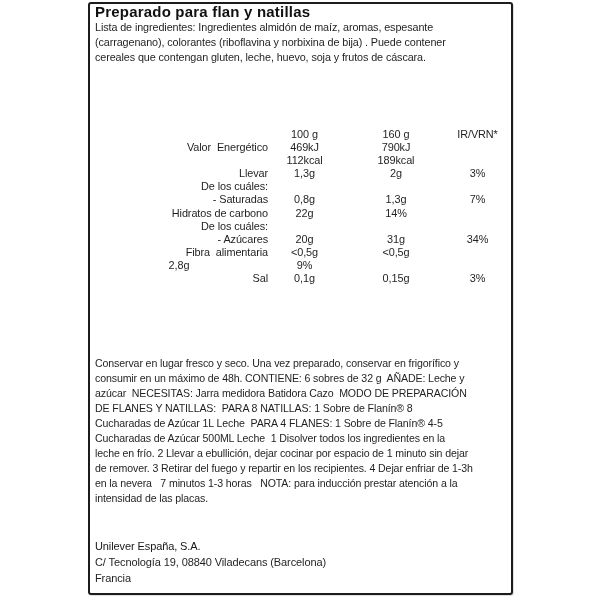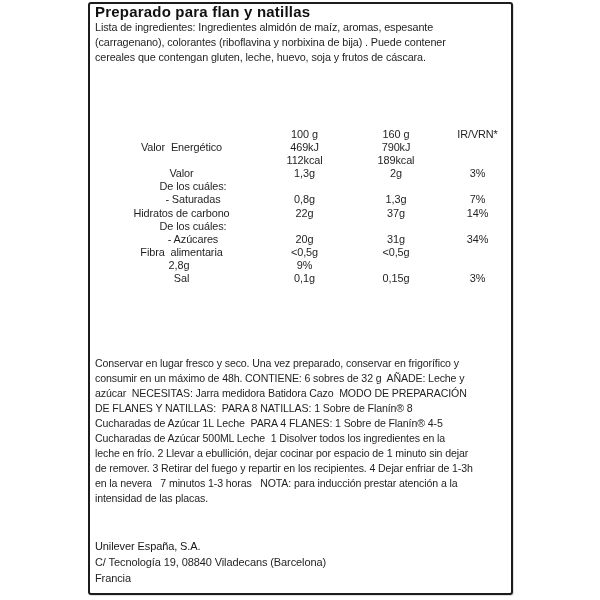--- a/index.html
+++ b/index.html
@@ -8,21 +8,21 @@
   .card{position:absolute;left:88px;top:2px;width:421px;height:589px;
     background:#ffffff;border:2px solid #1c1c1c;border-radius:3px;
     box-shadow:1px 1px 0 rgba(0,0,0,0.12);color:#1f1f1f;}
   .title{position:absolute;left:5px;top:-1px;font-size:15px;font-weight:bold;
     color:#111;letter-spacing:0.2px;white-space:pre;}
   .ingredients{position:absolute;left:5px;top:16px;width:408px;
     font-size:10.8px;line-height:15px;letter-spacing:-0.1px;white-space:pre-wrap;}
   .ntable{position:absolute;left:0;top:124px;width:414px;font-size:10.9px;
     letter-spacing:-0.1px;}
   .nrow{display:grid;grid-template-columns:178px 73px 110px 53px;line-height:13.1px;}
-  .nrow .c0{text-align:center;padding-left:5px;white-space:pre;}
+  .nrow .c0{text-align:right;padding-left:5px;white-space:pre;}
   .nrow .c0.indent{padding-left:28px;}
   .nrow .c1,.nrow .c2,.nrow .c3{text-align:center;white-space:pre;}
   .instructions{position:absolute;left:5px;top:352px;width:410px;
     font-size:10.6px;line-height:15px;letter-spacing:-0.12px;white-space:pre-wrap;}
   .packinfo{position:absolute;left:5px;top:503px;font-size:12.5px;
     font-weight:bold;color:#161616;white-space:pre;}
   .manufacturer{position:absolute;left:5px;top:535px;font-size:11px;
     line-height:15.8px;letter-spacing:-0.1px;}
   .manufacturer .mname{font-weight:normal;color:#161616;}
 </style>
@@ -52,41 +52,40 @@
             <div class="c2">790kJ</div>
             <div class="c3"></div>
           </div>
           <div class="nrow">
             <div class="c0"></div>
             <div class="c1">112kcal</div>
             <div class="c2">189kcal</div>
             <div class="c3"></div>
           </div>
           <div class="nrow">
-            <div class="c0">Valor</div>
+            <div class="c0">Llevar</div>
             <div class="c1">1,3g</div>
             <div class="c2">2g</div>
             <div class="c3">3%</div>
           </div>
           <div class="nrow">
             <div class="c0 indent">De los cuáles:</div>
             <div class="c1"></div>
             <div class="c2"></div>
             <div class="c3"></div>
           </div>
           <div class="nrow">
             <div class="c0 indent">- Saturadas</div>
             <div class="c1">0,8g</div>
             <div class="c2">1,3g</div>
             <div class="c3">7%</div>
           </div>
           <div class="nrow">
             <div class="c0">Hidratos de carbono</div>
             <div class="c1">22g</div>
-            <div class="c2">37g</div>
             <div class="c3">14%</div>
           </div>
           <div class="nrow">
             <div class="c0 indent">De los cuáles:</div>
             <div class="c1"></div>
             <div class="c2"></div>
             <div class="c3"></div>
           </div>
           <div class="nrow">
             <div class="c0 indent">- Azúcares</div>

